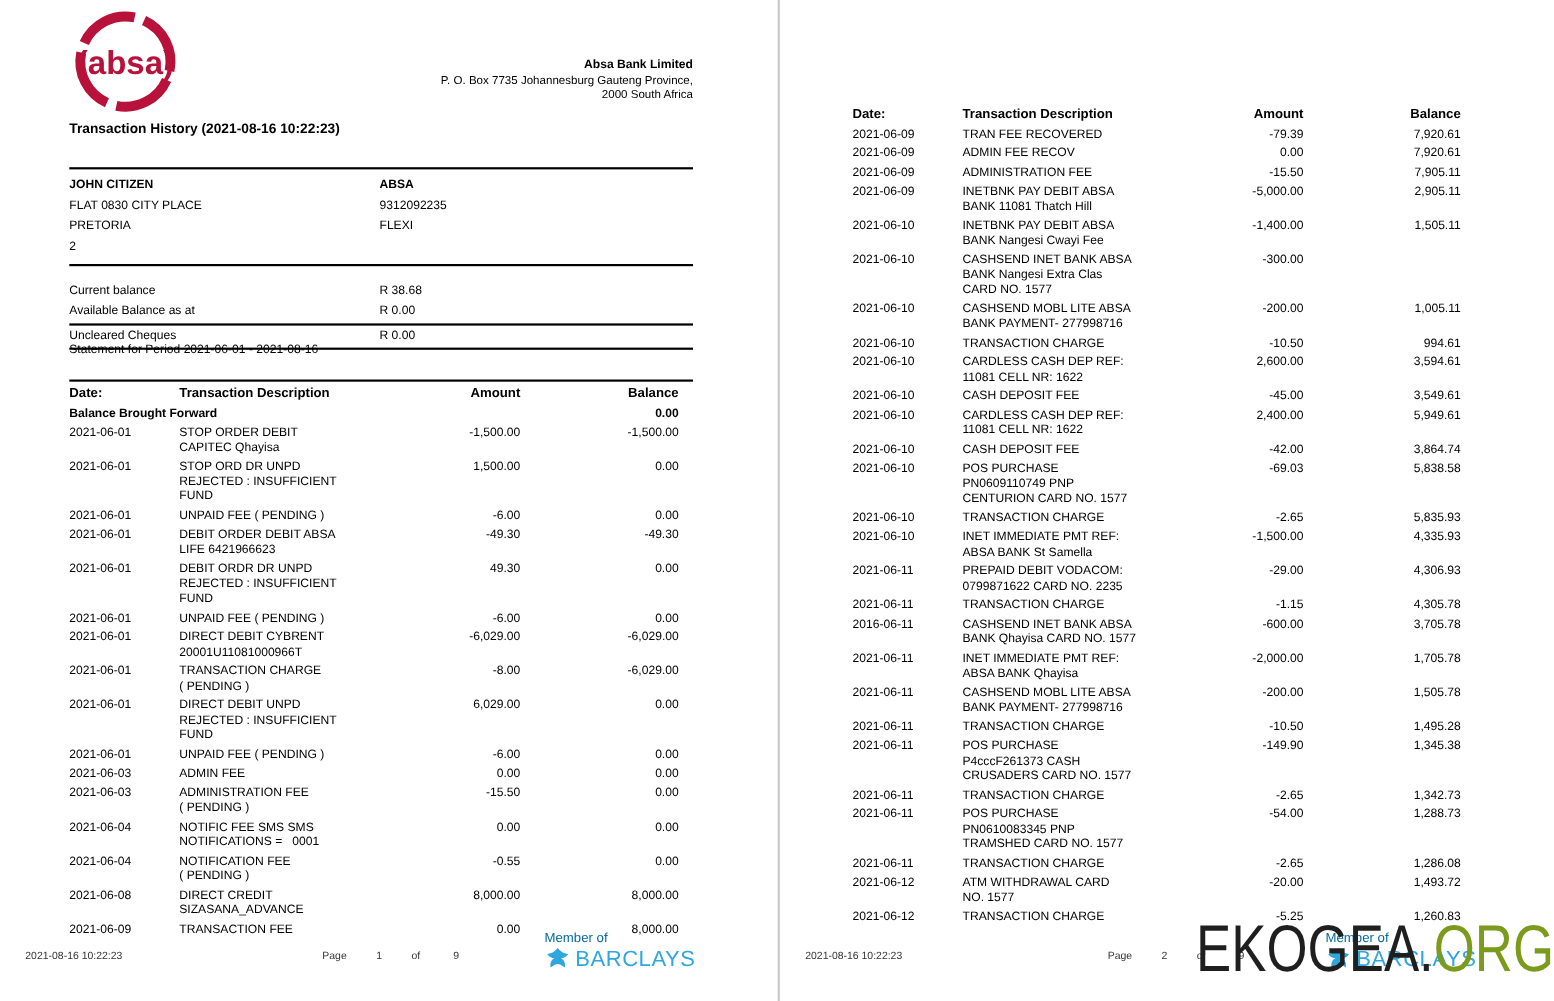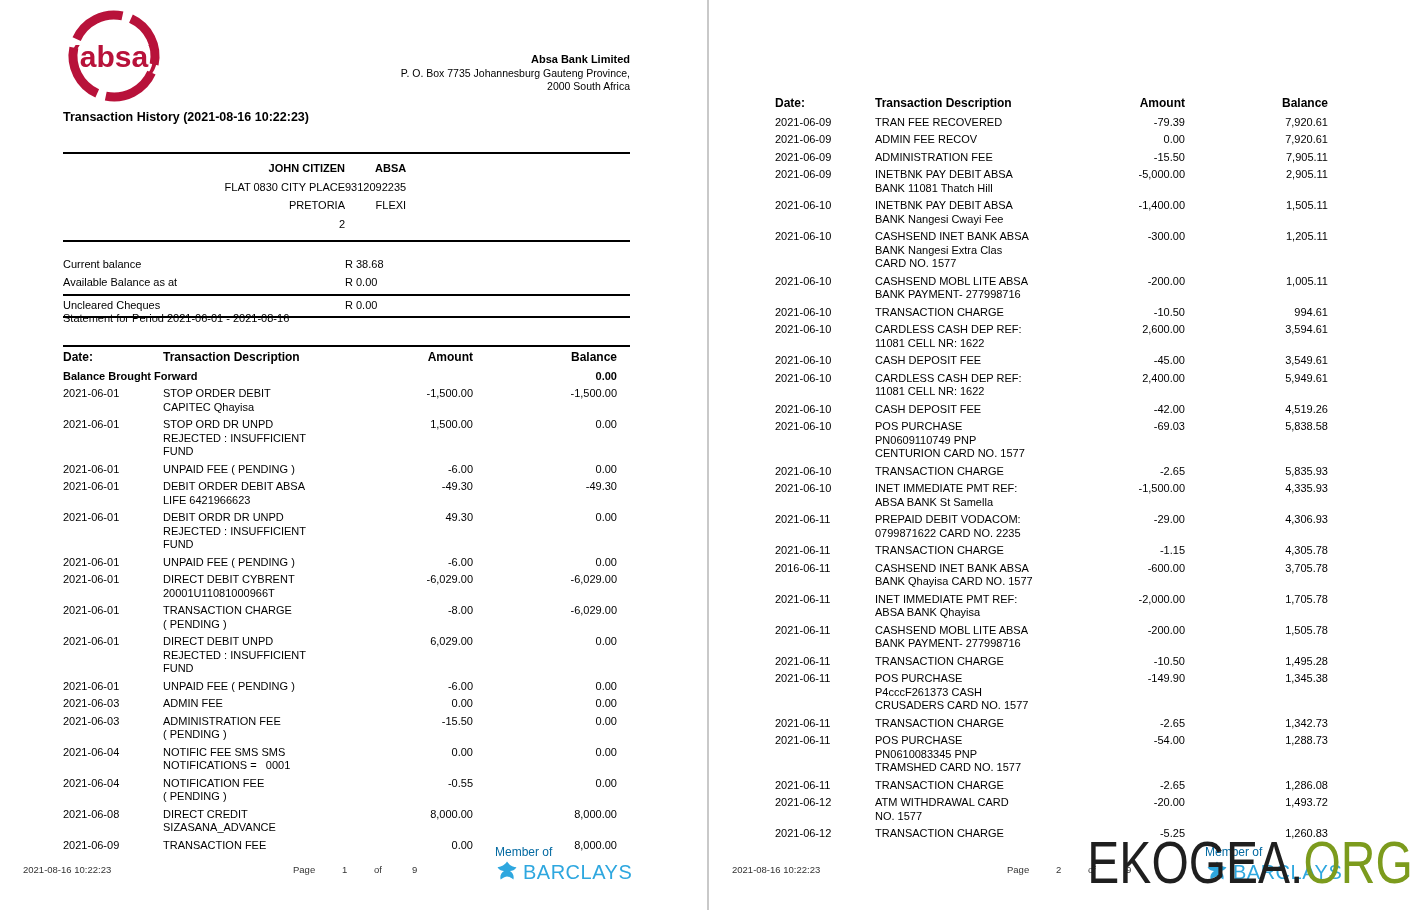--- a/index.html
+++ b/index.html
@@ -12,21 +12,21 @@
   #page-divider { position:absolute; left:707px; top:0; width:2px; height:910px; background:#c9c9c9; }
   #page-2 { left:709px; width:704px; }
 
   
   .absa-logo { position:absolute; left:66px; top:8px; width:96px; height:96px; }
   .bank-info { position:absolute; right:77px; top:53px; text-align:right; line-height:13.5px; font-size:10.5px; }
   .bank-info .bank-name { font-weight:bold; font-size:11px; }
   .doc-title { position:absolute; left:63px; top:110px; font-size:12.5px; font-weight:bold; }
 
   .cust-block { position:absolute; left:63px; top:152px; width:567px;
-                border-top:2px solid #000; border-bottom:2px solid #000; padding:5px 0 7px;text-align:right; }
+                border-top:2px solid #000; border-bottom:2px solid #000; padding:5px 0 7px; }
   .cust-grid { display:flex; }
   .cust-col1 { width:282px; }
   .cust-col  { font-size:11px; line-height:18.5px; }
   .cust-col .b { font-weight:bold; }
 
   .bal-block { position:absolute; left:63px; top:256px; width:567px; font-size:11px; }
   .bal-row { display:flex; line-height:17.5px; }
   .bal-row .lbl { width:282px; }
   .bal-row.uncleared { border-top:2px solid #000; border-bottom:2px solid #000; padding:1px 0; margin-top:3px; }
 
@@ -326,21 +326,20 @@
             <span class="c-amt">-1,400.00</span>
             <span class="c-bal">1,505.11</span>
           </div>
 
           <div class="trow">
             <span class="c-date">2021-06-10</span>
             <span class="c-desc">CASHSEND INET BANK ABSA
 BANK Nangesi Extra Clas
 CARD NO. 1577</span>
             <span class="c-amt">-300.00</span>
-            <span class="c-bal">1,205.11</span>
           </div>
 
           <div class="trow">
             <span class="c-date">2021-06-10</span>
             <span class="c-desc">CASHSEND MOBL LITE ABSA
 BANK PAYMENT- 277998716</span>
             <span class="c-amt">-200.00</span>
             <span class="c-bal">1,005.11</span>
           </div>
 
@@ -371,21 +370,21 @@
             <span class="c-desc">CARDLESS CASH DEP REF:
 11081 CELL NR: 1622</span>
             <span class="c-amt">2,400.00</span>
             <span class="c-bal">5,949.61</span>
           </div>
 
           <div class="trow">
             <span class="c-date">2021-06-10</span>
             <span class="c-desc">CASH DEPOSIT FEE</span>
             <span class="c-amt">-42.00</span>
-            <span class="c-bal">4,519.26</span>
+            <span class="c-bal">3,864.74</span>
           </div>
 
           <div class="trow">
             <span class="c-date">2021-06-10</span>
             <span class="c-desc">POS PURCHASE
 PN0609110749 PNP
 CENTURION CARD NO. 1577</span>
             <span class="c-amt">-69.03</span>
             <span class="c-bal">5,838.58</span>
           </div>

